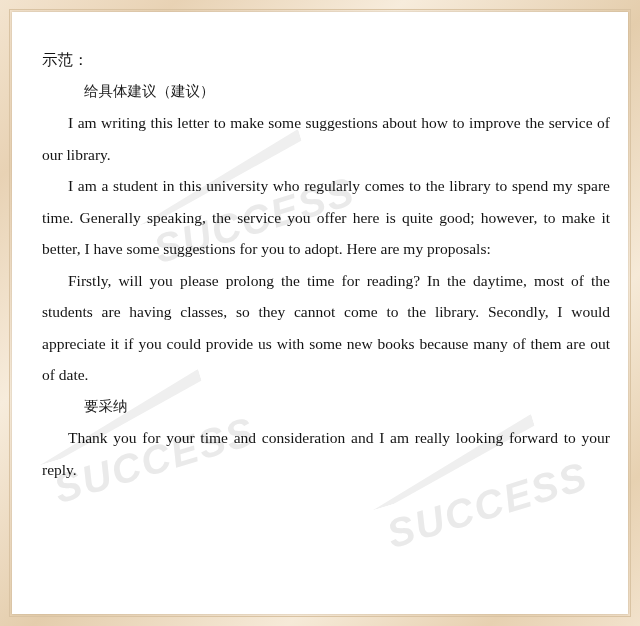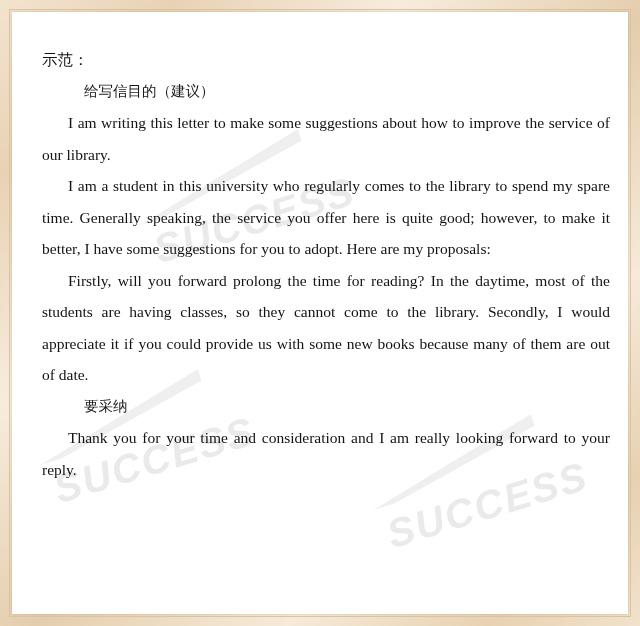--- a/index.html
+++ b/index.html
@@ -144,29 +144,29 @@
     <div class="watermark wm3">
       <span class="wm-swoosh"></span>
       <span class="wm-text">SUCCESS</span>
     </div>
 
     <div class="doc">
 
       <p class="line">示范：</p>
 
 
-      <p class="cn-note">给写信目的（建议）</p>
+      <p class="cn-note">给具体建议（建议）</p>
 
       <p class="para"><span class="u">I am writing this letter to make some suggestions about</span><span> how to improve the service of our library.</span></p>
 
 
       <p class="para"><span class="u">I am</span><span> a student in this university </span><span class="u">who</span><span> regularly comes to the library to spend my spare time. </span><span class="u">Generally speaking</span><span>, the service you offer here is quite good; </span><span class="u">however, to make it better, I have some suggestions for you to adopt. Here are my proposals:</span></p>
 
 
-      <p class="para"><span class="u">Firstly, will you forward</span><span> prolong the time for reading? In the daytime, most of the students are having classes, so they cannot come to the library. </span><span class="u">Secondly, I would appreciate it if you could</span><span> provide us with some new books because many of them are out of date.</span></p>
+      <p class="para"><span class="u">Firstly, will you please</span><span> prolong the time for reading? In the daytime, most of the students are having classes, so they cannot come to the library. </span><span class="u">Secondly, I would appreciate it if you could</span><span> provide us with some new books because many of them are out of date.</span></p>
 
       <p class="cn-note">要采纳</p>
 
       <p class="para"><span class="u">Thank you for your time and consideration and I am really looking forward to your reply.</span></p>
 
 
     </div>
   </div>
 </div>
 

